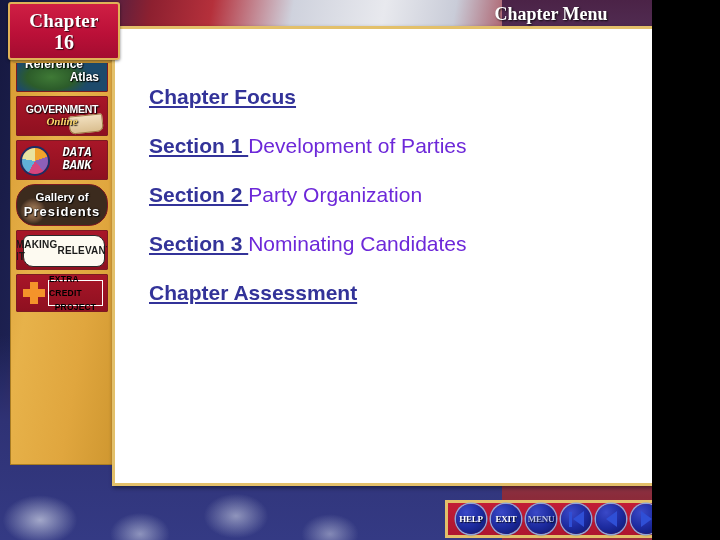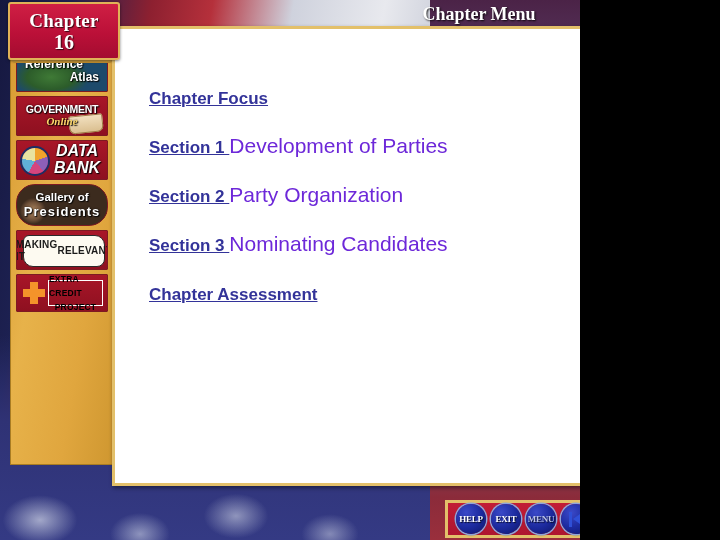--- a/index.html
+++ b/index.html
@@ -2,21 +2,21 @@
 <html><head>
 <meta charset="utf-8">
 <style>
   html, body {
     margin: 0;
     padding: 0;
     background: #000;
   }
   #stage {
     position: relative;
-    width: 580px;
+    width: 652px;
     height: 540px;
     overflow: hidden;
     font-family: "Liberation Sans", sans-serif;
     background: #2b1c3a;
   }
 
   
   .flag-bg {
     position: absolute;
     inset: 0;
@@ -160,21 +160,21 @@
   #btn-data { top: 96px; height: 40px;
     background: linear-gradient(180deg, #a81628 0%, #8e1020 100%);
   }
   #btn-data .pie {
     position: absolute; left: 5px; top: 7px;
     width: 26px; height: 26px; border-radius: 50%;
     background: conic-gradient(#f0a32c 0deg 70deg, #8d5fb8 70deg 140deg,
       #d4457f 140deg 210deg, #5fb0d8 210deg 280deg, #e8e3a0 280deg 360deg);
     box-shadow: 0 0 0 2px #1a2e66;
   }
-  #btn-data .l1 { font-size: 16px; font-style: italic; margin-left: 30px; }
+  #btn-data .l1 { font-size: 12px; font-style: italic; margin-left: 30px; font-family: Liberation Mono, monospace; }
 
   
   #btn-gallery { top: 140px; height: 42px;
     background:
       radial-gradient(circle 13px at 16px 26px, #b38b63 0%, #6d4f38 70%, #3c2b1e 100%),
       radial-gradient(circle 13px at 38px 26px, #c39a70 0%, #74543c 70%, #3c2b1e 100%),
       radial-gradient(circle 13px at 58px 26px, #b89069 0%, #6f5139 70%, #3c2b1e 100%),
       radial-gradient(circle 13px at 79px 26px, #c09771 0%, #735339 70%, #3c2b1e 100%),
       linear-gradient(180deg,#8d1b26,#6d121d);
     border-radius: 19px;
@@ -234,21 +234,21 @@
     left: 34px; top: 56px;
     right: 20px;
   }
   .menu-row {
     margin-bottom: 25px;
     white-space: nowrap;
   }
   .menu-link {
     color: #333399;
     font-weight: bold;
-    font-size: 17px;
+    font-size: 21px;
     text-decoration: underline;
     cursor: pointer;
   }
   .menu-text {
     color: #6d28d9;
     font-size: 21px;
     font-weight: normal;
   }
 
   

